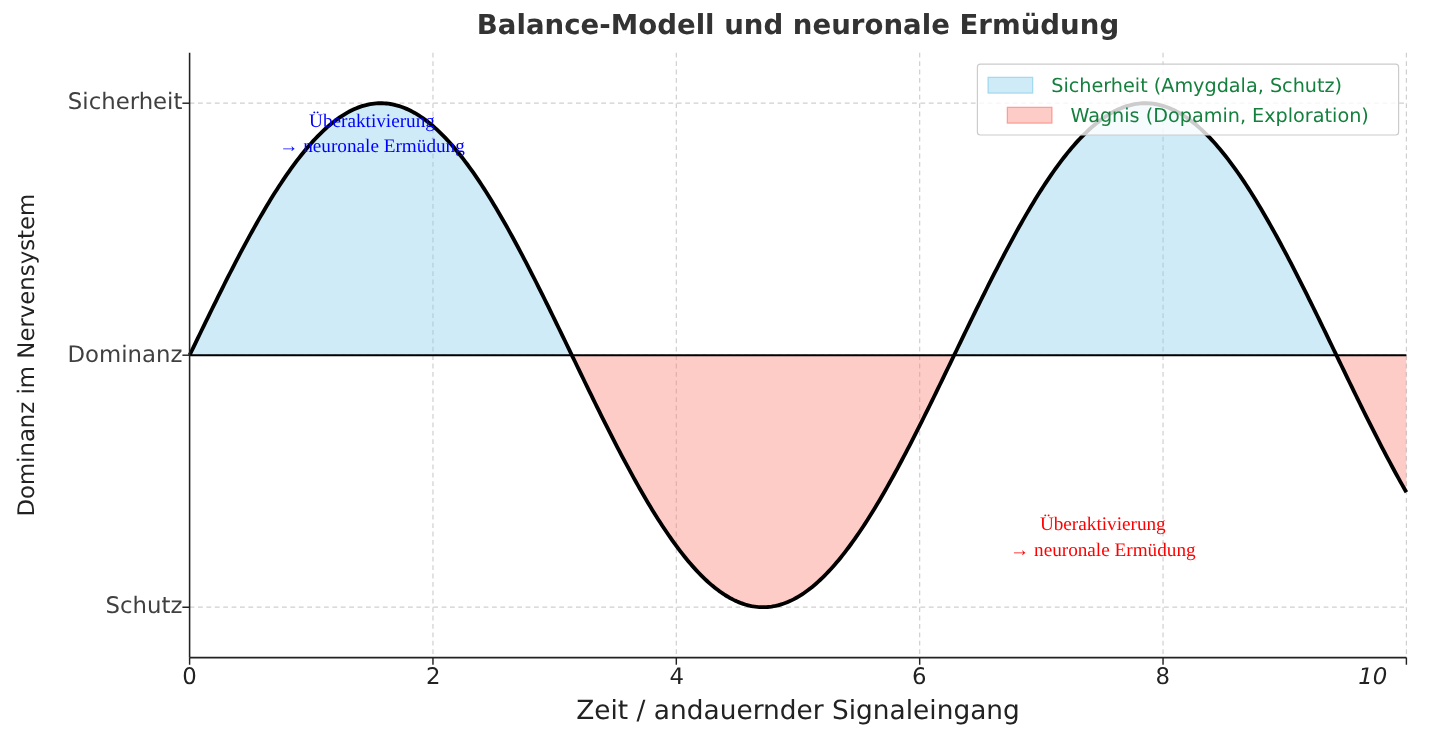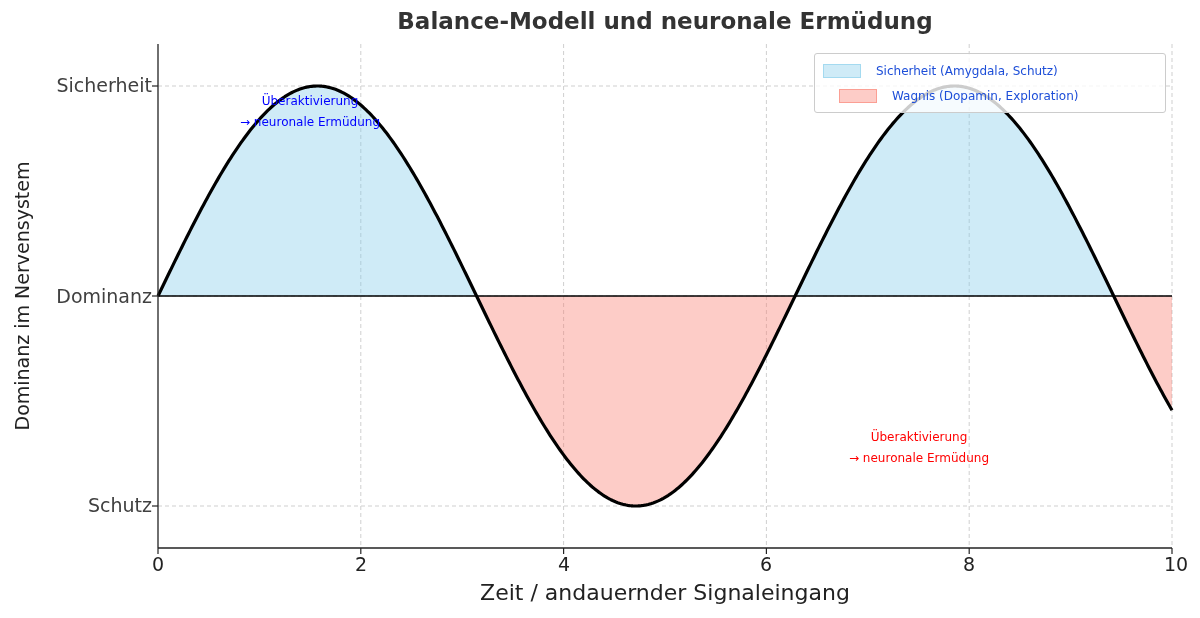--- a/index.html
+++ b/index.html
@@ -3,25 +3,25 @@
 <meta charset="utf-8">
 <style>
   html, body { margin: 0; padding: 0; background: #ffffff; }
   body { width: 1200px; height: 618px; position: relative; overflow: hidden; font-family: "DejaVu Sans", sans-serif; color: #222; }
   #chart-svg { position: absolute; left: 0; top: 0; }
   .title { position: absolute; left: 0; width: 1330px; top: 8px; text-align: center; font-size: 23px; font-weight: bold; color: #333; }
   .ytick-label { position: absolute; right: 1048px; font-size: 19px; color: #404040; text-align: right; white-space: nowrap; }
   .xtick-label { position: absolute; top: 553px; font-size: 19px; color: #222; transform: translateX(-50%); }
   .xlabel { position: absolute; top: 580px; left: 665px; transform: translateX(-50%); font-size: 22px; color: #222; white-space: nowrap; }
   .ylabel { position: absolute; left: 22px; top: 296px; font-size: 19px; color: #222; white-space: nowrap; transform: translate(-50%, -50%) rotate(-90deg); }
-  .annot { position: absolute; font-size: 12px; text-align: center; line-height: 21px; white-space: nowrap; transform: translateX(-50%); }
+  .annot { position: absolute; font-size: 16px; text-align: center; line-height: 21px; white-space: nowrap; transform: translateX(-50%); font-family: Liberation Serif, serif; }
   .legend { position: absolute; left: 814px; top: 53px; width: 350px; height: 58px; border: 1px solid #cccccc; border-radius: 3px; background: rgba(255,255,255,0.8); }
   .legend-row { position: absolute; left: 8px; height: 20px; display: flex; align-items: center; }
   .legend-swatch { width: 38px; height: 14px; margin-right: 15px; box-sizing: border-box; }
-  .legend-text { font-size: 12px; color: #1d4ed8; white-space: nowrap; text-align: right; }
+  .legend-text { font-size: 16px; color: #15803d; white-space: nowrap; text-align: right; }
 </style>
 </head>
 <body>
 
 <svg id="chart-svg" width="1200" height="618" viewBox="0 0 1200 618" xmlns="http://www.w3.org/2000/svg">
   <g id="grid" stroke="#cfcfcf" stroke-width="1" stroke-dasharray="4,3">
       <line x1="360.8" x2="360.8" y1="44" y2="548"></line>
       <line x1="563.6" x2="563.6" y1="44" y2="548"></line>
       <line x1="766.4" x2="766.4" y1="44" y2="548"></line>
       <line x1="969.2" x2="969.2" y1="44" y2="548"></line>
@@ -55,21 +55,21 @@
 
 <div class="ytick-label" style="top:74px;">Sicherheit</div>
 <div class="ytick-label" style="top:285px;">Dominanz</div>
 <div class="ytick-label" style="top:494px;">Schutz</div>
 
 <div class="xtick-label" style="left:158px;">0</div>
 <div class="xtick-label" style="left:361px;">2</div>
 <div class="xtick-label" style="left:564px;">4</div>
 <div class="xtick-label" style="left:766px;">6</div>
 <div class="xtick-label" style="left:969px;">8</div>
-<div class="xtick-label" style="left:1176px;">10</div>
+<div class="xtick-label" style="left:1144px;font-style:italic;">10</div>
 
 <div class="xlabel">Zeit / andauernder Signaleingang</div>
 <div class="ylabel">Dominanz im Nervensystem</div>
 
 <div class="annot" style="left:310px; top:91px; color:#0000ff;">
   <div>Überaktivierung</div>
   <div>→ neuronale Ermüdung</div>
 </div>
 <div class="annot" style="left:919px; top:427px; color:#ff0000;">
   <div>Überaktivierung</div>

